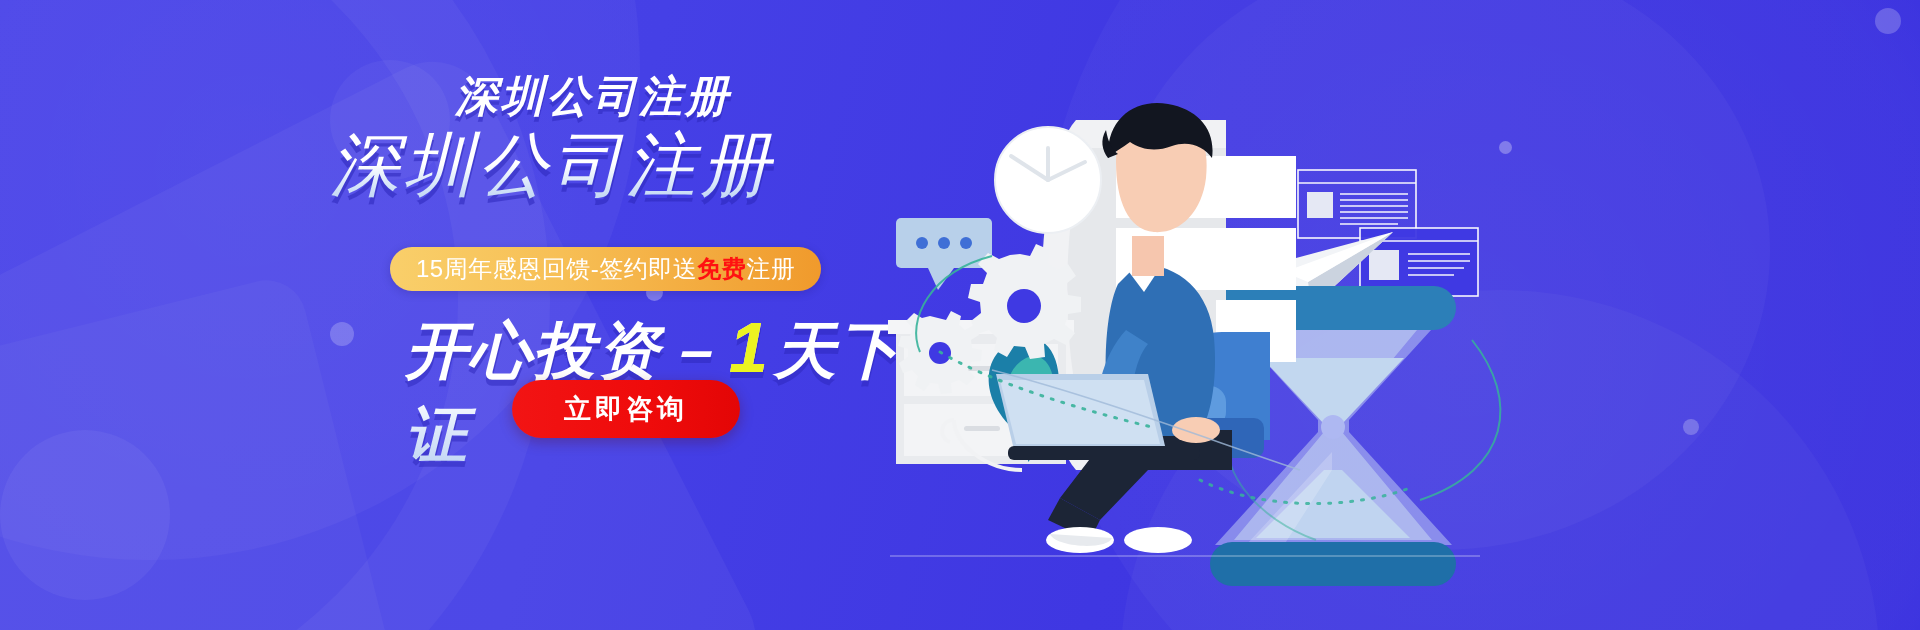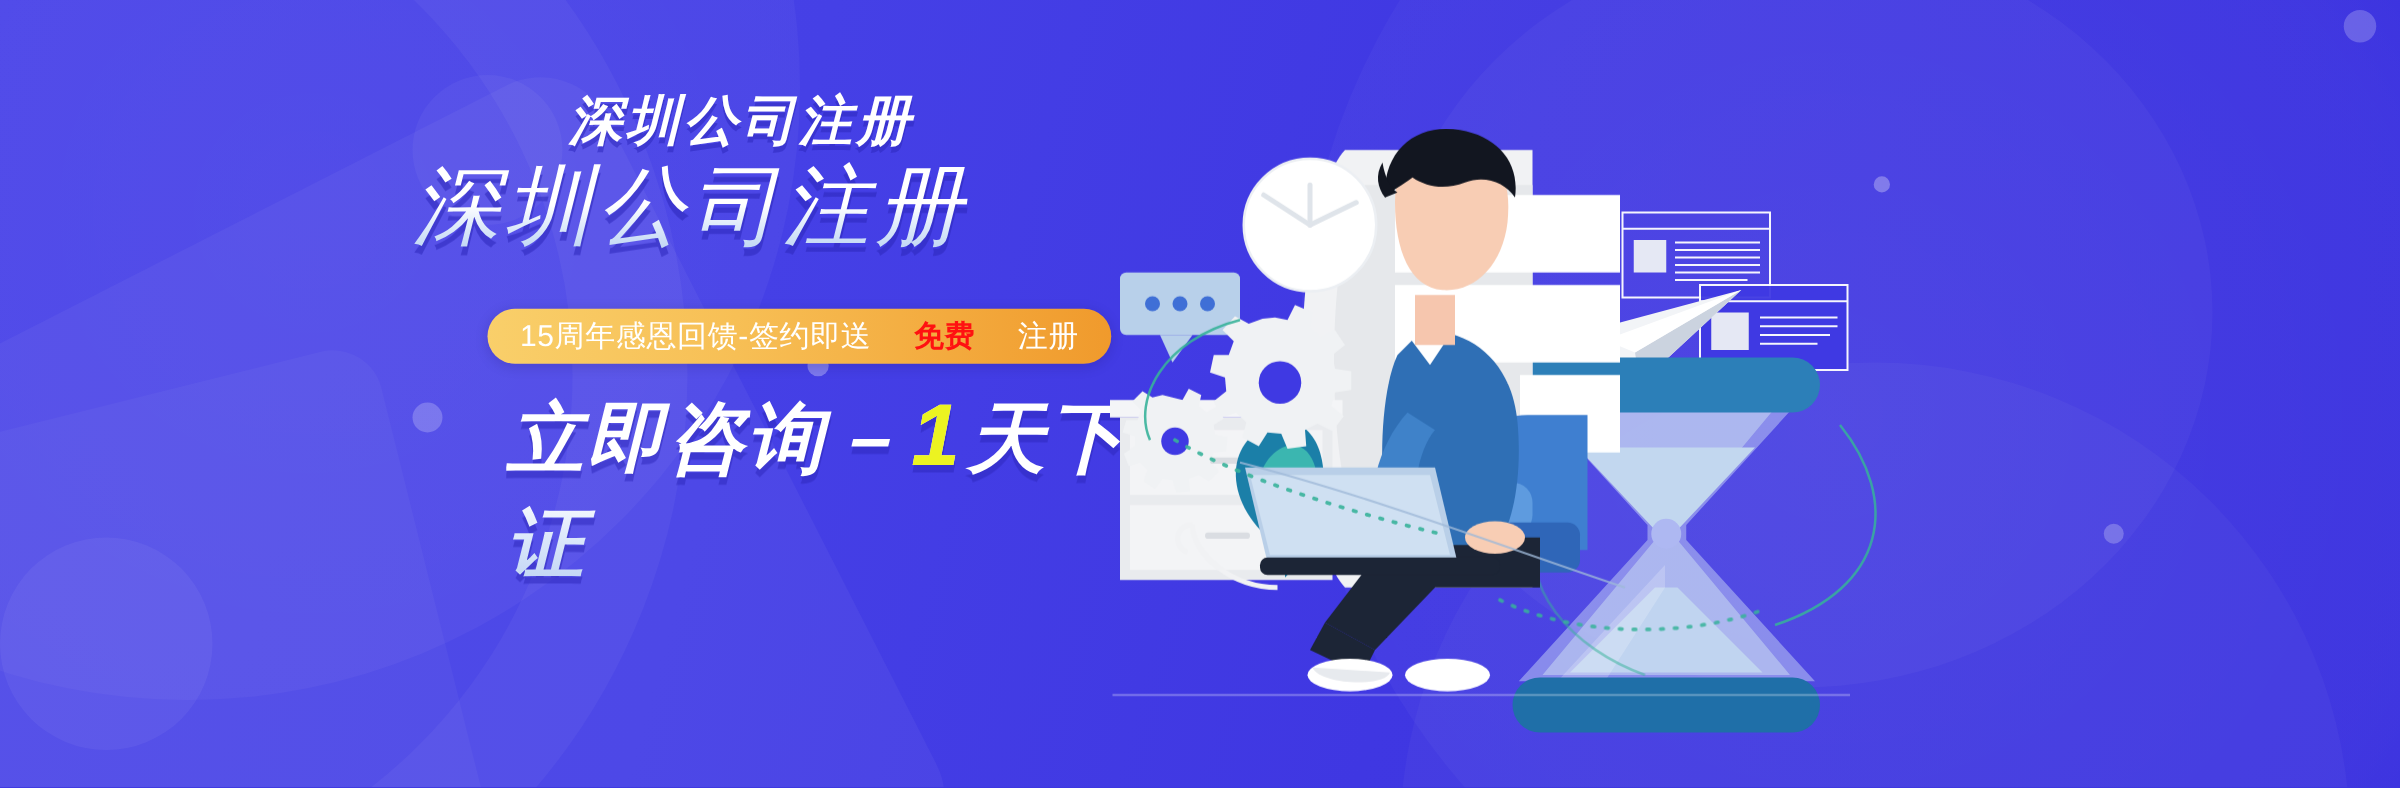--- a/index.html
+++ b/index.html
@@ -74,21 +74,20 @@
     -webkit-text-fill-color:transparent;
     filter:drop-shadow(0 7px 0 rgba(44,38,186,.55));
   }
 
   .badge{
     position:absolute; left:390px; top:247px;
     height:44px; padding:0 26px; border-radius:22px;
     display:flex; align-items:center; justify-content:center;
     background:linear-gradient(90deg,#f9cf6a 0%,#f7bf55 40%,#f09a2c 100%);
     box-shadow:0 2px 10px rgba(20,10,70,.18);
-    gap:34px;
   }
   .badge span{ font-size:24px; color:#ffffff; letter-spacing:.5px; white-space:nowrap; }
   .badge .free{ color:#ff1111; font-weight:bold;font-family:Liberation Mono, monospace; }
 
   .headline-third{
     position:absolute; left:405px; top:308px;
     font-size:62px; font-weight:bold; font-style:italic; letter-spacing:2px;
     background:linear-gradient(180deg,#ffffff 50%,#dfeafb 70%,#b9d0f2 100%);
     -webkit-background-clip:text; background-clip:text; color:transparent;
     -webkit-text-fill-color:transparent;
@@ -141,23 +140,26 @@
 
     <div class="headline-big">深圳公司注册</div>
 
     <div class="badge">
       <span>15周年感恩回馈-签约即送</span>
         <span class="free">免费</span>
         <span>注册</span>
     </div>
 
     <div class="headline-third">
-      <span>立即咨询－</span><span class="one">1</span><span>天下证</span>
+      <span>开心投资－</span><span class="one">1</span><span>天下证</span>
     </div>
 
+    <button class="cta">
+      <span>立即咨询</span>
+    </button>
   </div>
 
   <div class="art">
     <svg width="1040" height="630" viewBox="0 0 1040 630" xmlns="http://www.w3.org/2000/svg">
 
       <ellipse cx="560" cy="250" rx="330" ry="300" fill="#ffffff" opacity="0.035"></ellipse>
 
       <g opacity="0.95">
         <rect x="418" y="170" width="118" height="68" fill="none" stroke="#ffffff" stroke-width="1.6"></rect>
         <line x1="418" y1="183" x2="536" y2="183" stroke="#ffffff" stroke-width="1.6"></line>

